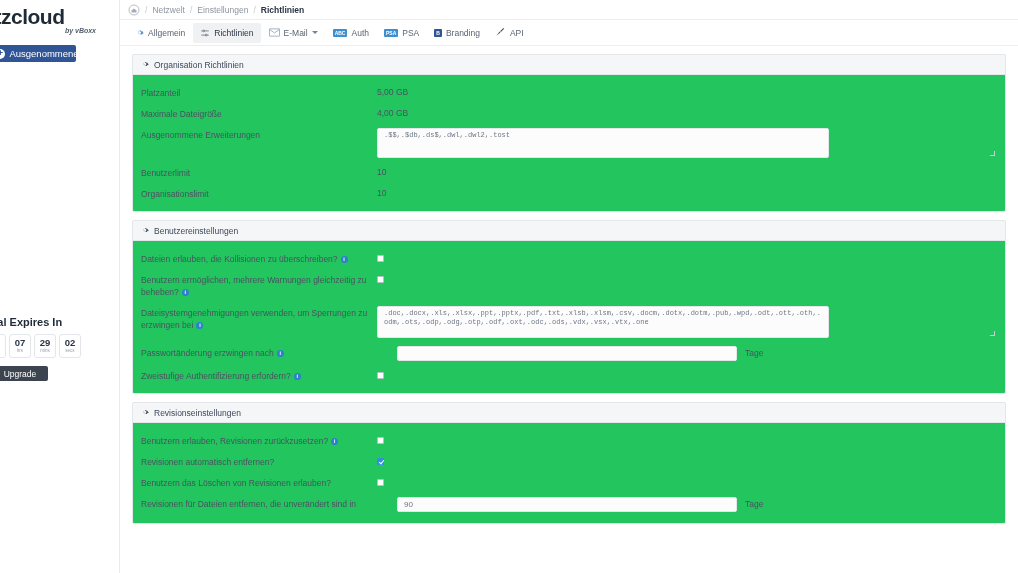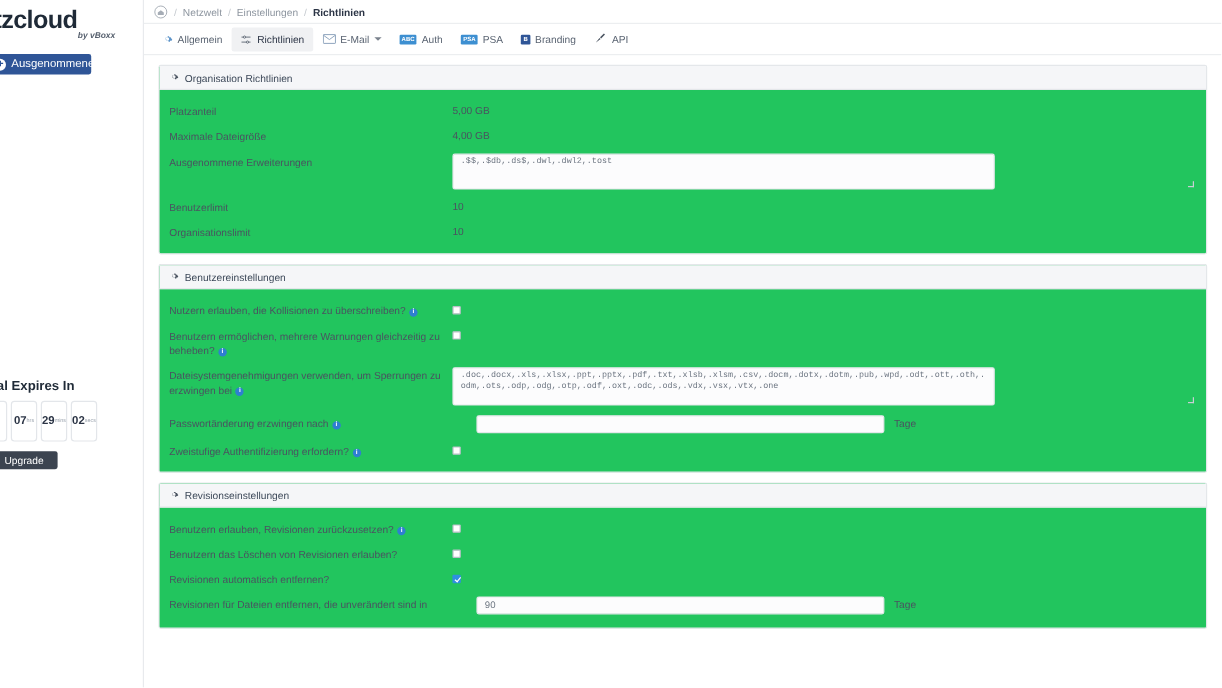--- a/index.html
+++ b/index.html
@@ -56,24 +56,24 @@
     position: absolute; top: 316px; left: 0; width: 120px;
   }
   .trial-title {
     font-size: 11px; font-weight: bold; color: #1f2a37;
     margin-left: -10px; white-space: nowrap;
   }
   .countdown {
     display: flex; gap: 3px; margin-top: 6px; margin-left: -16px;
   }
   .cd-box {
-    width: 22px; height: 34px;
+    width: 22px; height: 24px;
     border: 1px solid #e3e6ea; border-radius: 3px;
     background: #fff; text-align: center;
-    display: flex; flex-direction: row; align-items: center; justify-content: center;
+    display: flex; flex-direction: column; align-items: center; justify-content: center;
   }
   .cd-num { font-size: 9.5px; font-weight: bold; color: #2b3445; line-height: 10px; }
   .cd-lbl { font-size: 4.5px; color: #9aa2ad; line-height: 6px; }
   .upgrade-btn {
     margin-top: 8px; margin-left: -8px;
     width: 56px; height: 15px;
     background: #3c4450; color: #fff;
     border: none; border-radius: 2px;
     font-size: 8.5px; cursor: pointer;
     display: flex; align-items: center; justify-content: center;
@@ -385,21 +385,21 @@
             <svg width="8" height="8" viewBox="0 0 24 24" fill="#4a5360">
                 <path d="M12 8a4 4 0 1 0 0 8 4 4 0 0 0 0-8zm9.4 4l1.5 1.2-1.5 2.6-1.8-.6a7.6 7.6 0 0 1-1.6 1l-.3 1.9h-3l-.3-1.9a7.6 7.6 0 0 1-1.6-1l-1.8.6-1.5-2.6L9 12l-1.5-1.2 1.5-2.6 1.8.6c.5-.4 1-.7 1.6-1l.3-1.9h3l.3 1.9c.6.3 1.1.6 1.6 1l1.8-.6 1.5 2.6L21.4 12z"></path>
               </svg>
           </span>
           <span>Benutzereinstellungen</span>
         </div>
         <div class="panel-body">
 
           <div class="row">
             <div class="row-label">
-              <span>Nutzern erlauben, die Kollisionen zu überschreiben?</span><span class="info-ic">i</span>
+              <span>Dateien erlauben, die Kollisionen zu überschreiben?</span><span class="info-ic">i</span>
             </div>
             <div class="row-val">
                 <span class="chk"></span>
               </div>
           </div>
 
           <div class="row">
             <div class="row-label">
               <span>Benutzern ermöglichen, mehrere Warnungen gleichzeitig zu beheben?</span><span class="info-ic">i</span>
             </div>
@@ -454,30 +454,30 @@
           <div class="row">
             <div class="row-label">
               <span>Benutzern erlauben, Revisionen zurückzusetzen?</span><span class="info-ic">i</span>
             </div>
             <div class="row-val">
                 <span class="chk"></span>
               </div>
           </div>
 
           <div class="row">
+            <div class="row-label">Revisionen automatisch entfernen?</div>
+            <div class="row-val">
+                <span class="chk on"></span>
+              </div>
+          </div>
+
+          <div class="row">
             <div class="row-label">Benutzern das Löschen von Revisionen erlauben?</div>
             <div class="row-val">
                 <span class="chk"></span>
-              </div>
-          </div>
-
-          <div class="row">
-            <div class="row-label">Revisionen automatisch entfernen?</div>
-            <div class="row-val">
-                <span class="chk on"></span>
               </div>
           </div>
 
           <div class="row">
             <div class="row-label">Revisionen für Dateien entfernen, die unverändert sind in</div>
             <div class="row-val">
               <input class="inp" type="text" value="90" style="">
               <span class="unit">Tage</span>
             </div>
           </div>

